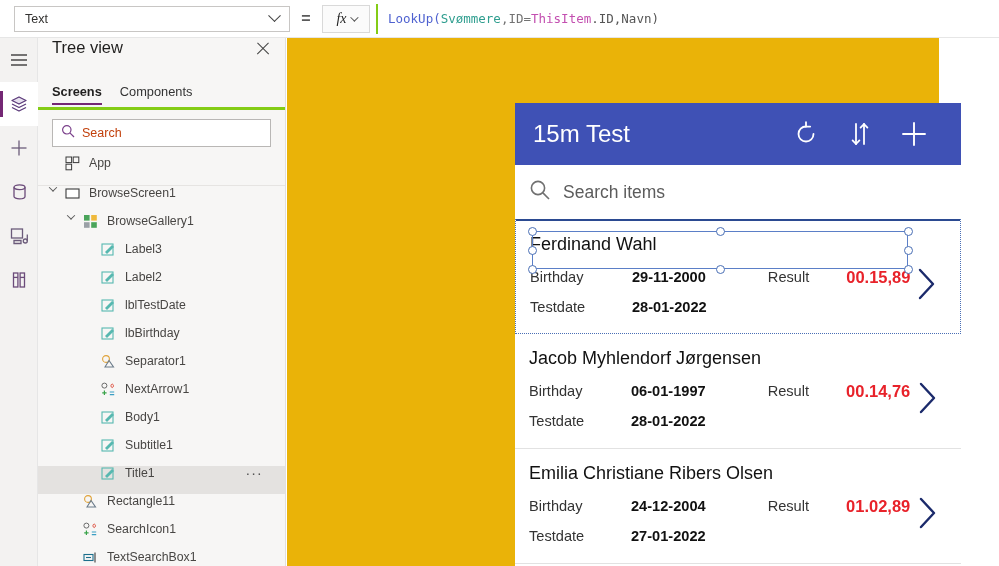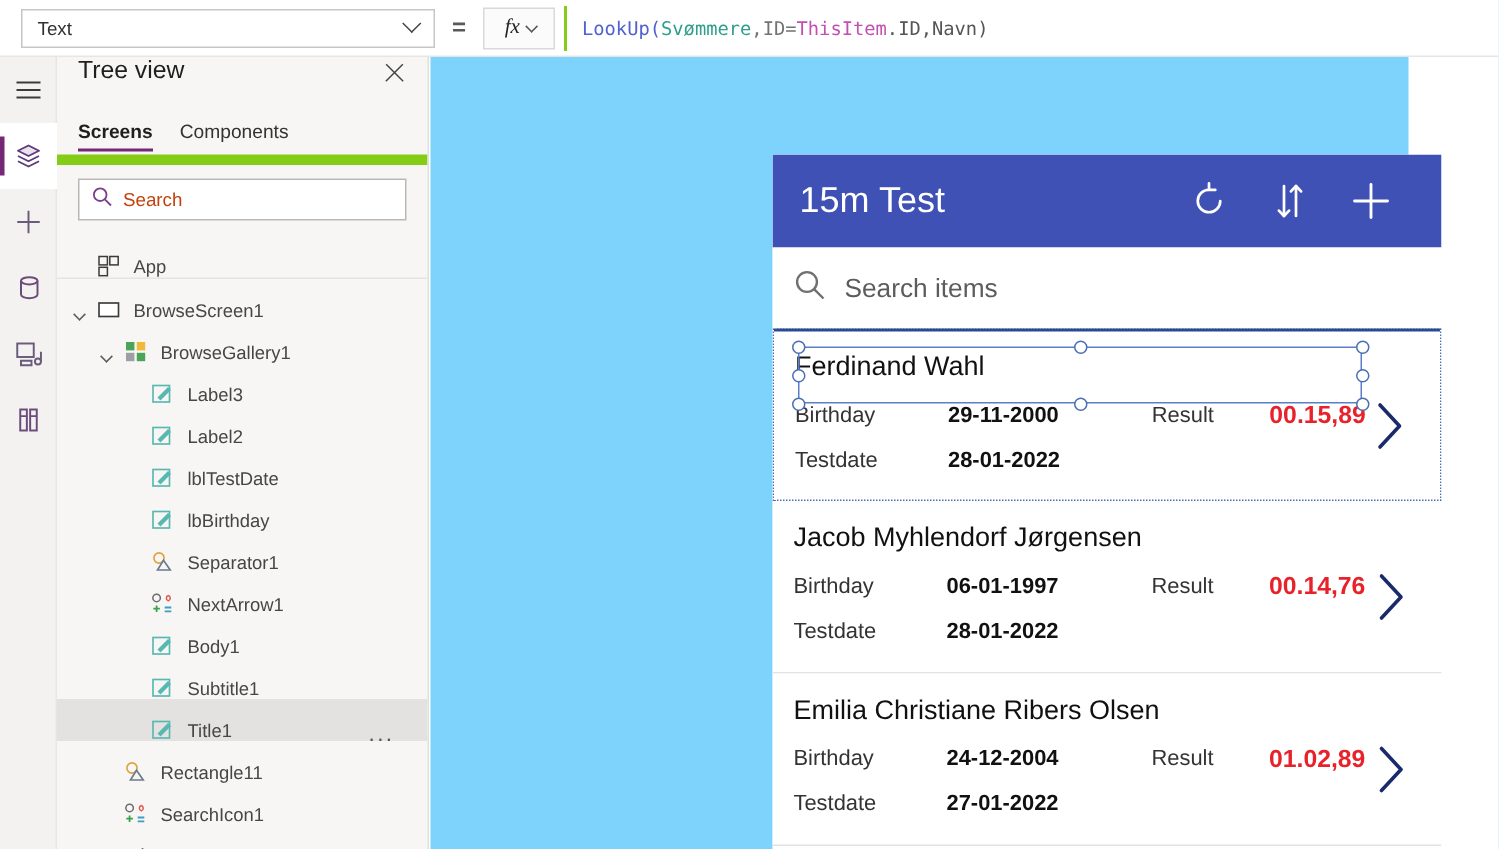--- a/index.html
+++ b/index.html
@@ -104,44 +104,44 @@
   }
   #close-x { width: 20px; height: 20px; position: relative; cursor: pointer; }
   #close-x::before, #close-x::after {
     content: ""; position: absolute; left: 2px; top: 9.5px;
     width: 16px; height: 1.3px; background: #444;
   }
   #close-x::before { transform: rotate(45deg); }
   #close-x::after  { transform: rotate(-45deg); }
 
   #tree-tabs {
-    height: 30px; display: flex; align-items: flex-start;
+    height: 30px; display: flex; align-items: center;
     padding-left: 14px; gap: 18px;
-    border-bottom: 7px solid #84cc16;
+    border-bottom: 3px solid #84cc16;
   }
   .tv-tab {
     font-size: 12.8px; color: #333; padding-bottom: 5px;
     position: relative;
   }
   .tv-tab.active { font-weight: 700; color: #201f1e; }
   .tv-tab.active::after {
     content: ""; position: absolute; left: 0; right: 0; bottom: -1px;
     height: 2px; background: #742774;
   }
 
   #tree-search-wrap { padding: 9px 14px 9px 14px; }
   #tree-search {
     height: 28px; background: #fff;
     border: 1px solid #b9b7b5;
     display: flex; align-items: center; padding: 0 8px; gap: 7px;
   }
   #tree-search .ph { font-size: 12.5px; color: #c2410c; }
 
   .tnode {
-    height: 28px; display: flex; align-items: flex-end;
+    height: 28px; display: flex; align-items: flex-start;
     font-size: 12.3px; color: #484644;
     position: relative;
   }
   .tnode .tw { width: 18px; display: flex; justify-content: center; }
   .tnode .ic { width: 20px; display: flex; justify-content: center; align-items: center; }
   .tnode .nm { margin-left: 7px; }
   .tnode.sel { background: #e4e2e0; }
   .tnode .dots {
     position: absolute; right: 22px; font-size: 15px;
     letter-spacing: 1.6px; color: #555; line-height: 8px;
@@ -149,21 +149,21 @@
   .tw-chev {
     width: 6px; height: 6px;
     border-right: 1.3px solid #5a5a5a; border-bottom: 1.3px solid #5a5a5a;
     transform: rotate(45deg) translate(-1px,-1px);
   }
 
   
   #canvas {
     position: absolute; top: 38px; left: 287px;
     width: 652px; height: 528px;
-    background: #7dd3fc;
+    background: #eab308;
   }
   #phone {
     position: absolute; left: 228px; top: 65px;
     width: 446px; height: 463px;
     background: #ffffff;
     overflow: hidden;
   }
   #app-header {
     height: 62px; background: #3f51b5;
     display: flex; align-items: center;

